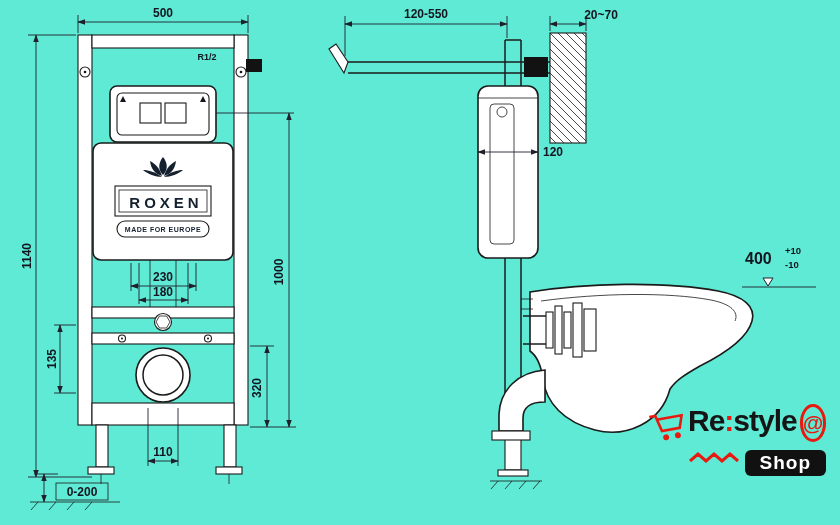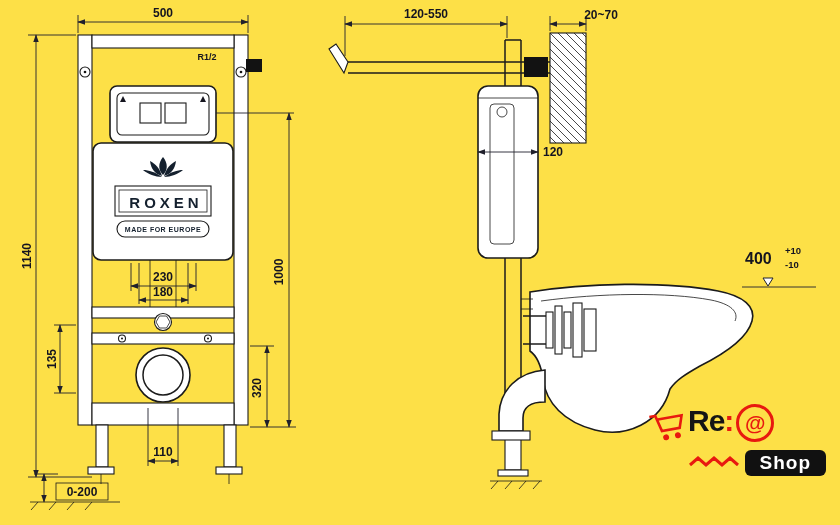--- a/index.html
+++ b/index.html
@@ -1,16 +1,16 @@
 <!DOCTYPE html>
 <html><head>
 <meta charset="utf-8">
 <style>
   html,body{margin:0;padding:0;background:#fff;}
-  .canvas{position:relative;width:840px;height:525px;background:#fde047;overflow:hidden;
+  .canvas{position:relative;width:840px;height:525px;background:#5eead4;overflow:hidden;
           font-family:"Liberation Sans",sans-serif;}
   svg text{font-family:"Liberation Sans",sans-serif;}
   
   .ln  {stroke:#1b1b1b;stroke-width:1.5;fill:none;}
   .thin{stroke:#1b1b1b;stroke-width:0.8;fill:none;}
   .dim {stroke:#20202c;stroke-width:0.9;fill:none;}
   .fillw {fill:#ffffff;stroke:#1b1b1b;stroke-width:1.6;}
   .fillw2{fill:#ffffff;stroke:#1b1b1b;stroke-width:1.1;}
   .blk {fill:#121212;stroke:none;}
   
@@ -21,21 +21,21 @@
   .big {font-size:16px;font-weight:bold;fill:#141420;}
   .tol {font-size:9.5px;font-weight:bold;fill:#141420;}
   
   .logo{position:absolute;top:404px;left:646px;width:180px;}
   .logo-row1{display:flex;}
   .re{font-weight:bold;font-size:30px;line-height:1.1;color:#151515;letter-spacing:-1px;}
   .colon{color:#e8190f;}
   .at{width:32px;height:32px;border:3px solid #e8190f;border-radius:50%;color:#e8190f;
       font-weight:bold;font-size:21px;display:flex;align-items:center;justify-content:center;
       margin-left:3px;margin-bottom:2px;}
-  .logo-row2{display:flex;align-items:center;justify-content:flex-end;margin-top:0px;gap:3px;}
+  .logo-row2{display:flex;align-items:flex-start;justify-content:flex-end;margin-top:0px;gap:3px;}
   .shopbox{background:#111;color:#fff;font-weight:bold;font-size:19px;padding:2px 15px;
       border-radius:6px;letter-spacing:1px;}
 </style>
 </head>
 <body>
 
 <div class="canvas">
 
 <svg width="840" height="525" viewBox="0 0 840 525">
   <defs>
@@ -297,20 +297,21 @@
       <svg width="42" height="42" viewBox="0 0 42 42">
         <g transform="rotate(-10 21 21)">
           <path d="M5 10 L11 10 L15 26 L33 26 L37 14 L13 14" stroke="#e8190f" stroke-width="2.6" fill="none"></path>
           <circle cx="18" cy="33" r="3" fill="#e8190f"></circle>
           <circle cx="30" cy="33" r="3" fill="#e8190f"></circle>
         </g>
       </svg>
     </span>
     <span class="re">Re</span>
     <span class="re colon">:</span>
+    <span class="re">style</span>
     <span class="at">
       <span>@</span>
     </span>
   </div>
   <div class="logo-row2">
     <span>
       <svg width="54" height="14" viewBox="0 0 54 14">
         <polyline points="2,11 10,4 18,11 26,4 34,11 42,4 50,11" stroke="#e8190f" stroke-width="3" fill="none"></polyline>
       </svg>
     </span>

